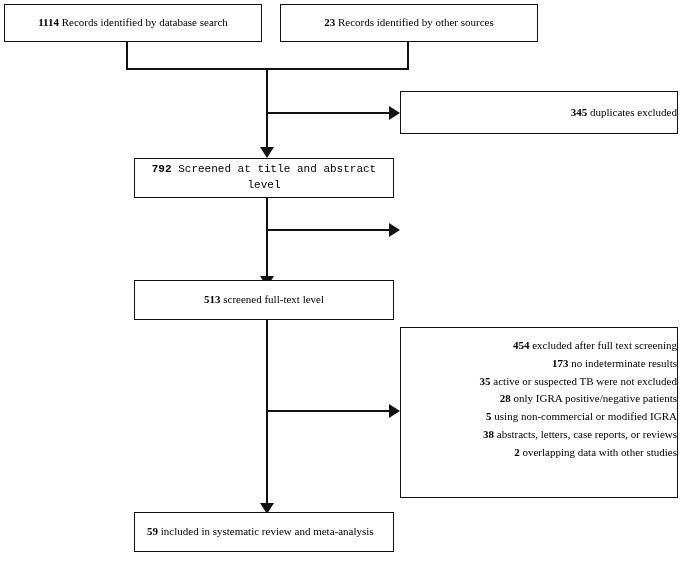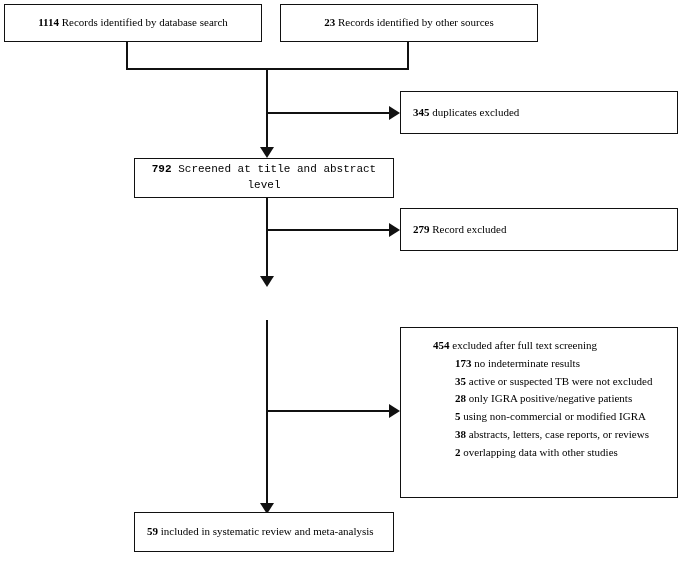--- a/index.html
+++ b/index.html
@@ -23,21 +23,21 @@
     background: #ffffff;
     display: flex;
     align-items: center;
   }
   .box .inner {
     width: 100%;
     font-size: 11px;
     line-height: 1.45;
   }
   .ctr .inner { text-align: center; }
-  .lft .inner { text-align: left; padding-left: 12px; }
+  .lft .inner { text-align: right; padding-left: 12px; }
   .just .inner {
     text-align: justify;
     text-align-last: left;
     padding-left: 12px;
     padding-right: 14px;
   }
   b { font-weight: bold; }
   .sub {
     display: block;
     padding-left: 22px;
@@ -109,27 +109,27 @@
       <span>Screened at title and abstract level</span>
     </div>
   </div>
 
   <div class="vline" style="left:266px; top:198px; height:82px;"></div>
   <div class="arrow-down" style="left:260px; top:276px;"></div>
 
   <div class="hline" style="left:266px; top:229px; width:125px;"></div>
   <div class="arrow-right" style="left:389px; top:223px;"></div>
 
-  <div class="box lft" style="left:400px; top:208px; width:278px; height:43px;">
+
+  <div class="box ctr" style="left:134px; top:280px; width:260px; height:40px;">
     <div class="inner">
-      <b>279</b>
-      <span>Record excluded</span>
+      <b>513</b>
+      <span>screened full-text level</span>
     </div>
   </div>
-
 
   <div class="vline" style="left:266px; top:320px; height:188px;"></div>
   <div class="arrow-down" style="left:260px; top:503px;"></div>
 
   <div class="hline" style="left:266px; top:410px; width:125px;"></div>
   <div class="arrow-right" style="left:389px; top:404px;"></div>
 
   <div class="box lft" style="left:400px; top:327px; width:278px; height:171px; align-items:flex-start;padding-left:20px;">
     <div class="inner" style="padding-top:9px; line-height:1.62;">
       <span class="first-line">

